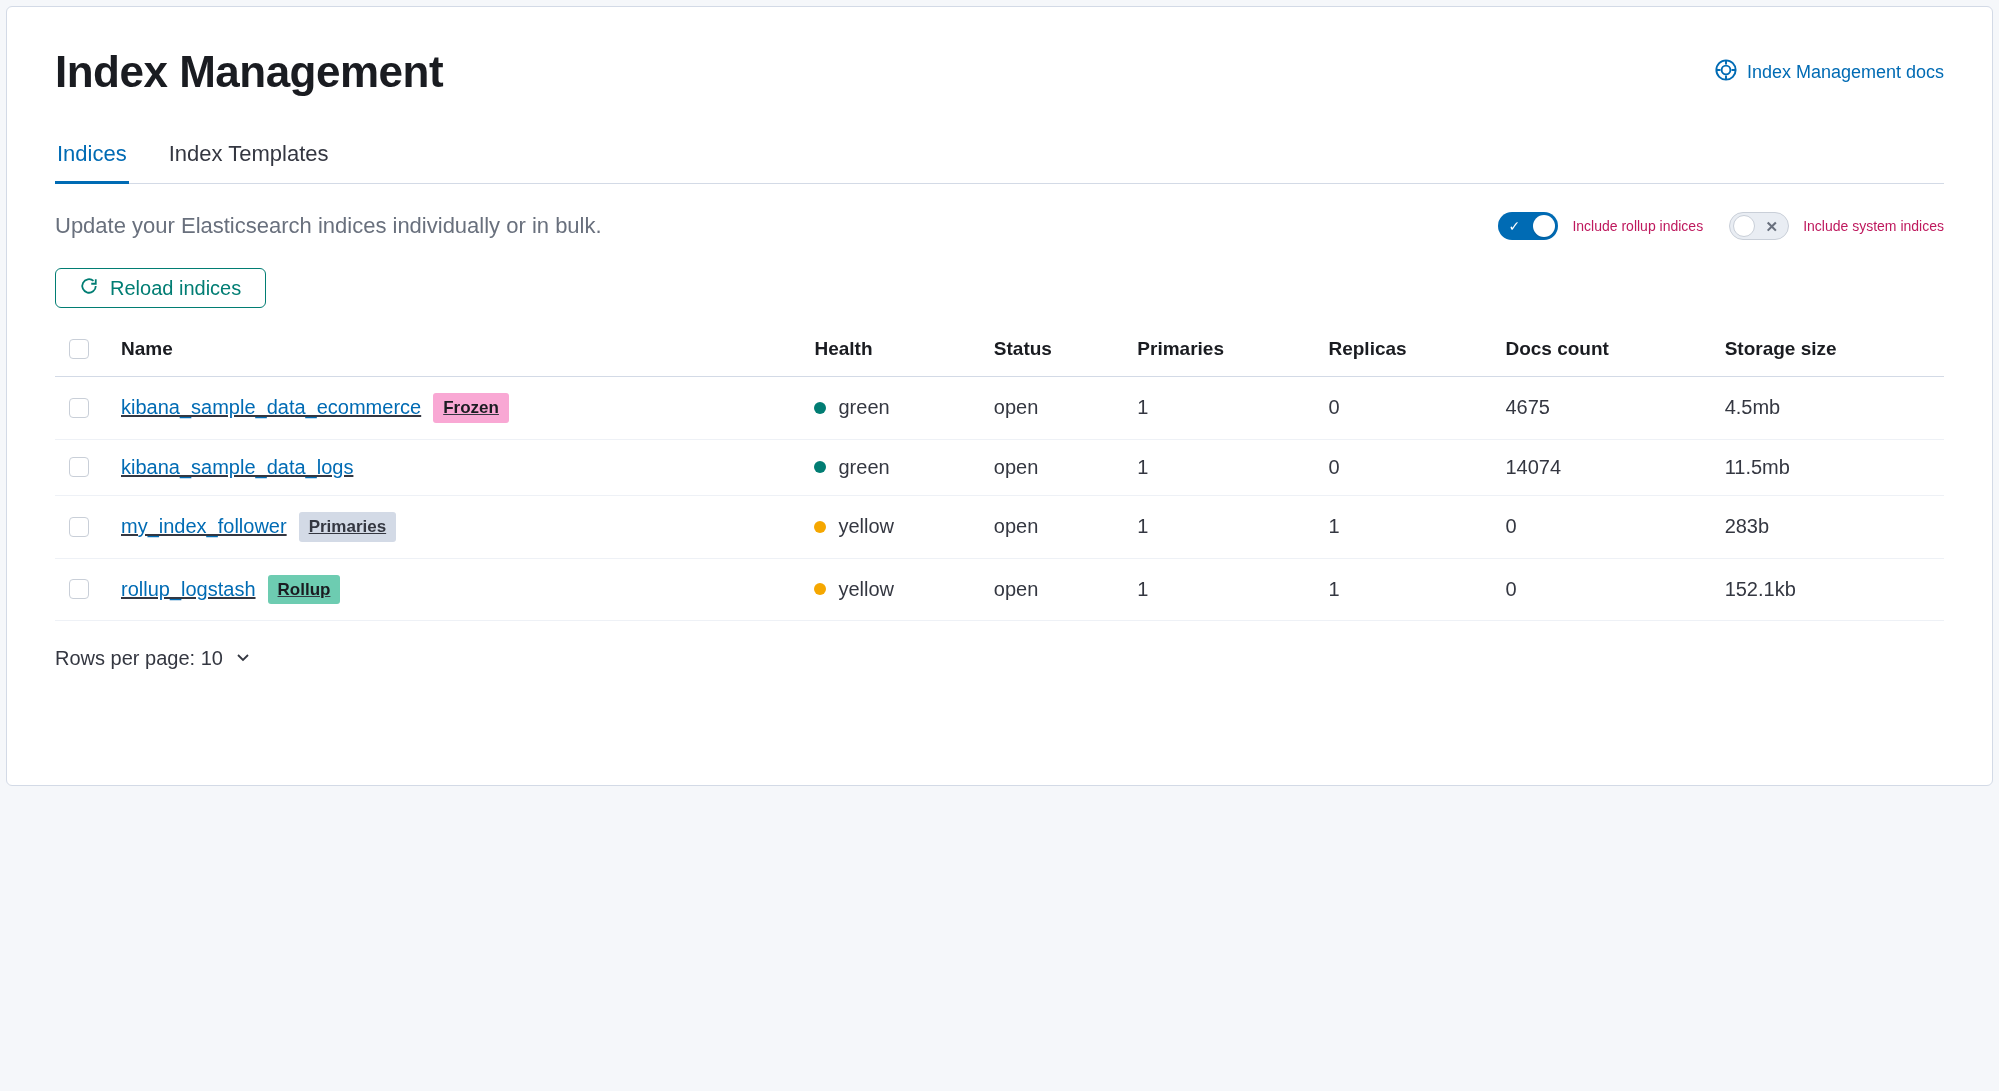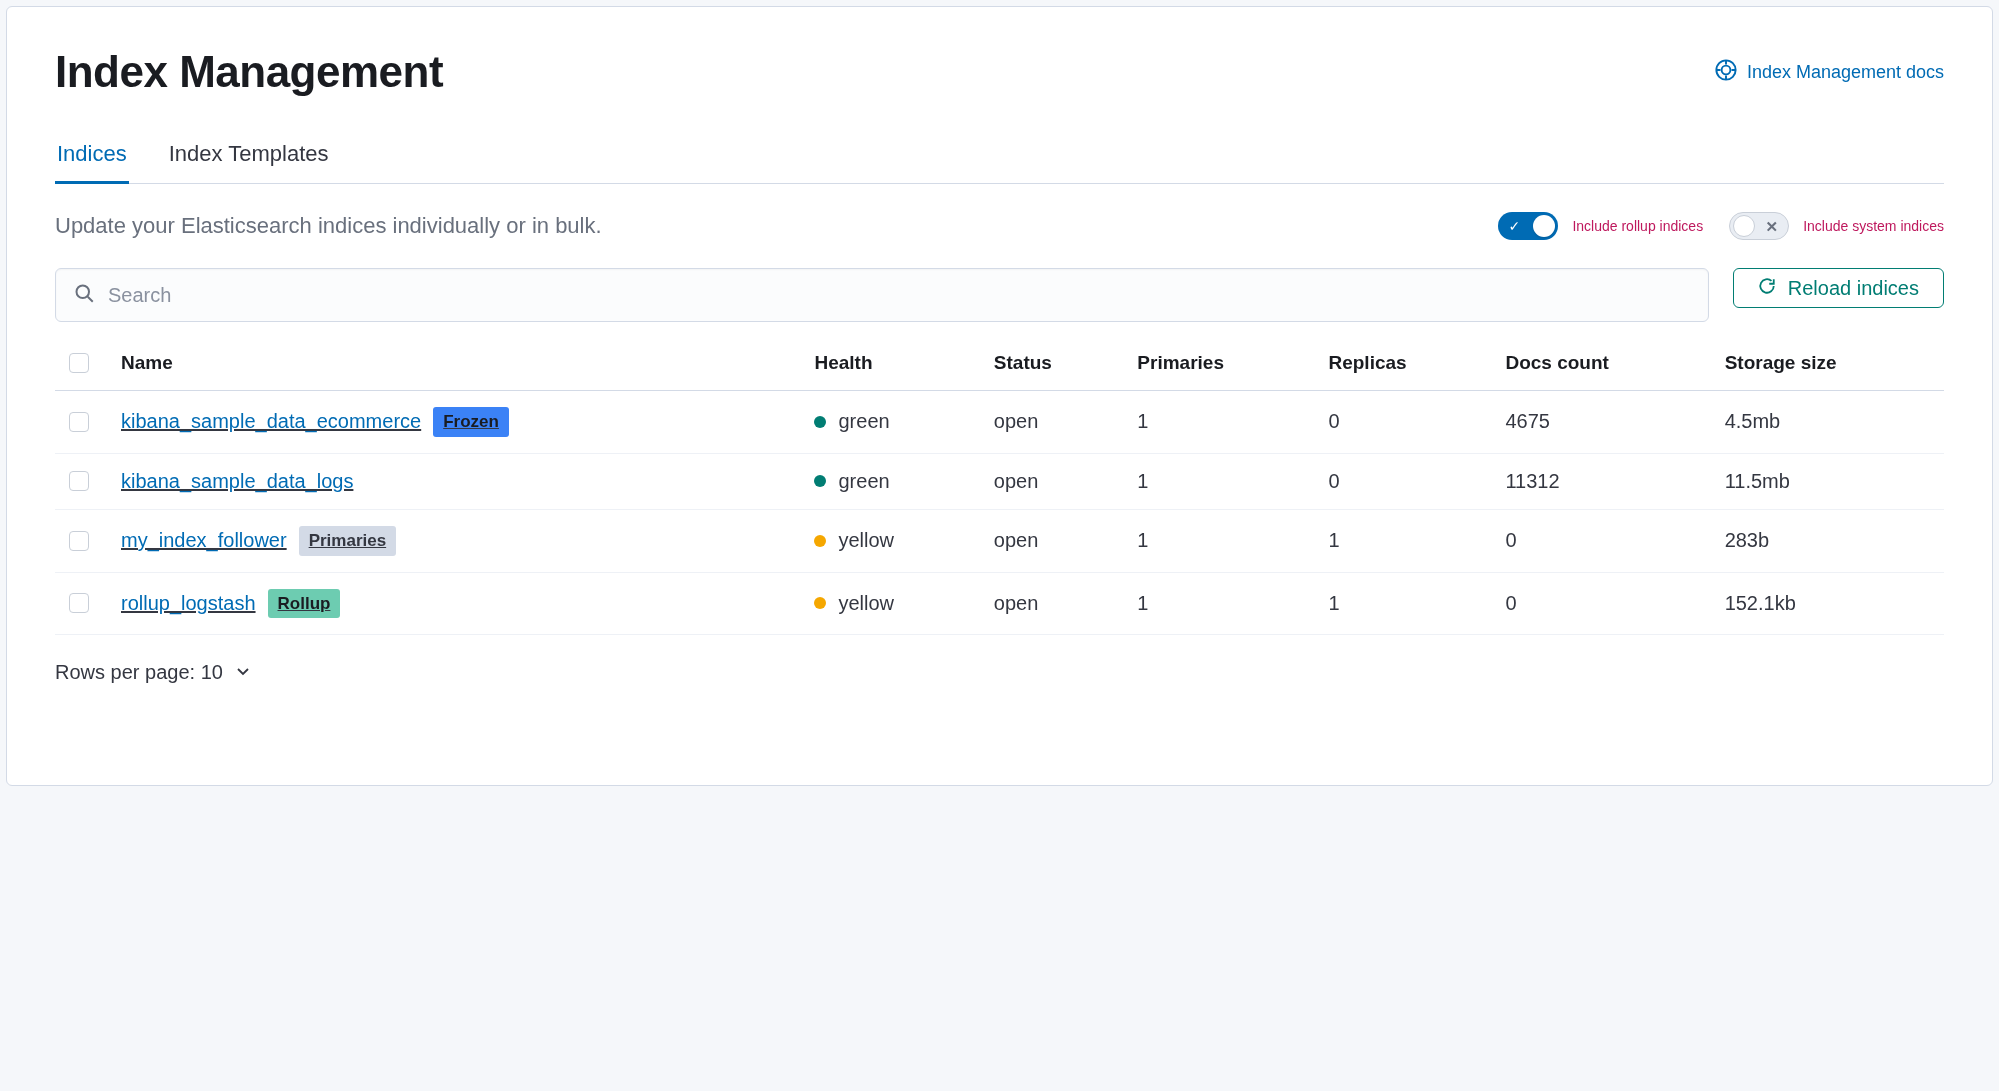--- a/index.html
+++ b/index.html
@@ -199,21 +199,21 @@
       cursor: pointer;
     }
     .badge {
       display: inline-block;
       font-size: 17px;
       font-weight: 600;
       padding: 3px 10px;
       border-radius: 3px;
       line-height: 1.4;
     }
-    .badge.frozen { background: #3b82f6; color: #1a1c21; }
+    .badge.frozen { background: #f9a8d4; color: #1a1c21; }
     .badge.follower { background: #d3dae6; color: #343741; }
     .badge.rollup { background: #6dccb1; color: #1a1c21; }
 
     .health { display: flex; align-items: center; gap: 12px; }
     .dot { width: 12px; height: 12px; border-radius: 50%; display: inline-block; }
     .dot.green { background: #017d73; }
     .dot.yellow { background: #f5a700; }
 
     .footer-row {
       margin-top: 26px;
@@ -261,29 +261,20 @@
         <span class="switch off">
           <span class="knob"></span>
             <span class="mark"></span>
         </span>
         <span>Include system indices</span>
       </div>
     </div>
   </div>
 
   <div class="action-row">
-    <div class="search-box">
-      <span>
-        <svg viewBox="0 0 16 16" fill="none" stroke="currentColor" stroke-width="1.6">
-          <circle cx="7" cy="7" r="5"></circle>
-            <path d="M11 11l4 4"></path>
-        </svg>
-      </span>
-      <input type="text" placeholder="Search" style="">
-    </div>
     <button class="reload-btn">
       <span>
         <svg viewBox="0 0 16 16" fill="none" stroke="currentColor" stroke-width="1.6">
           <path d="M14 8a6 6 0 1 1-2-4.5"></path>
             <path d="M14 2v4h-4"></path>
         </svg>
       </span>
       <span>Reload indices</span>
     </button>
   </div>
@@ -337,21 +328,21 @@
           </td>
           <td>
             <span class="health">
               <span class="dot green"></span>
               <span>green</span>
             </span>
           </td>
           <td>open</td>
           <td>1</td>
           <td>0</td>
-          <td>11312</td>
+          <td>14074</td>
           <td>11.5mb</td>
         </tr>
         <tr>
           <td class="chk-cell">
             <span class="chk"></span>
           </td>
           <td class="name-cell">
             <div class="name-wrap">
               <a class="name-link">my_index_follower</a>
               <span class="badge follower">Primaries</span>

